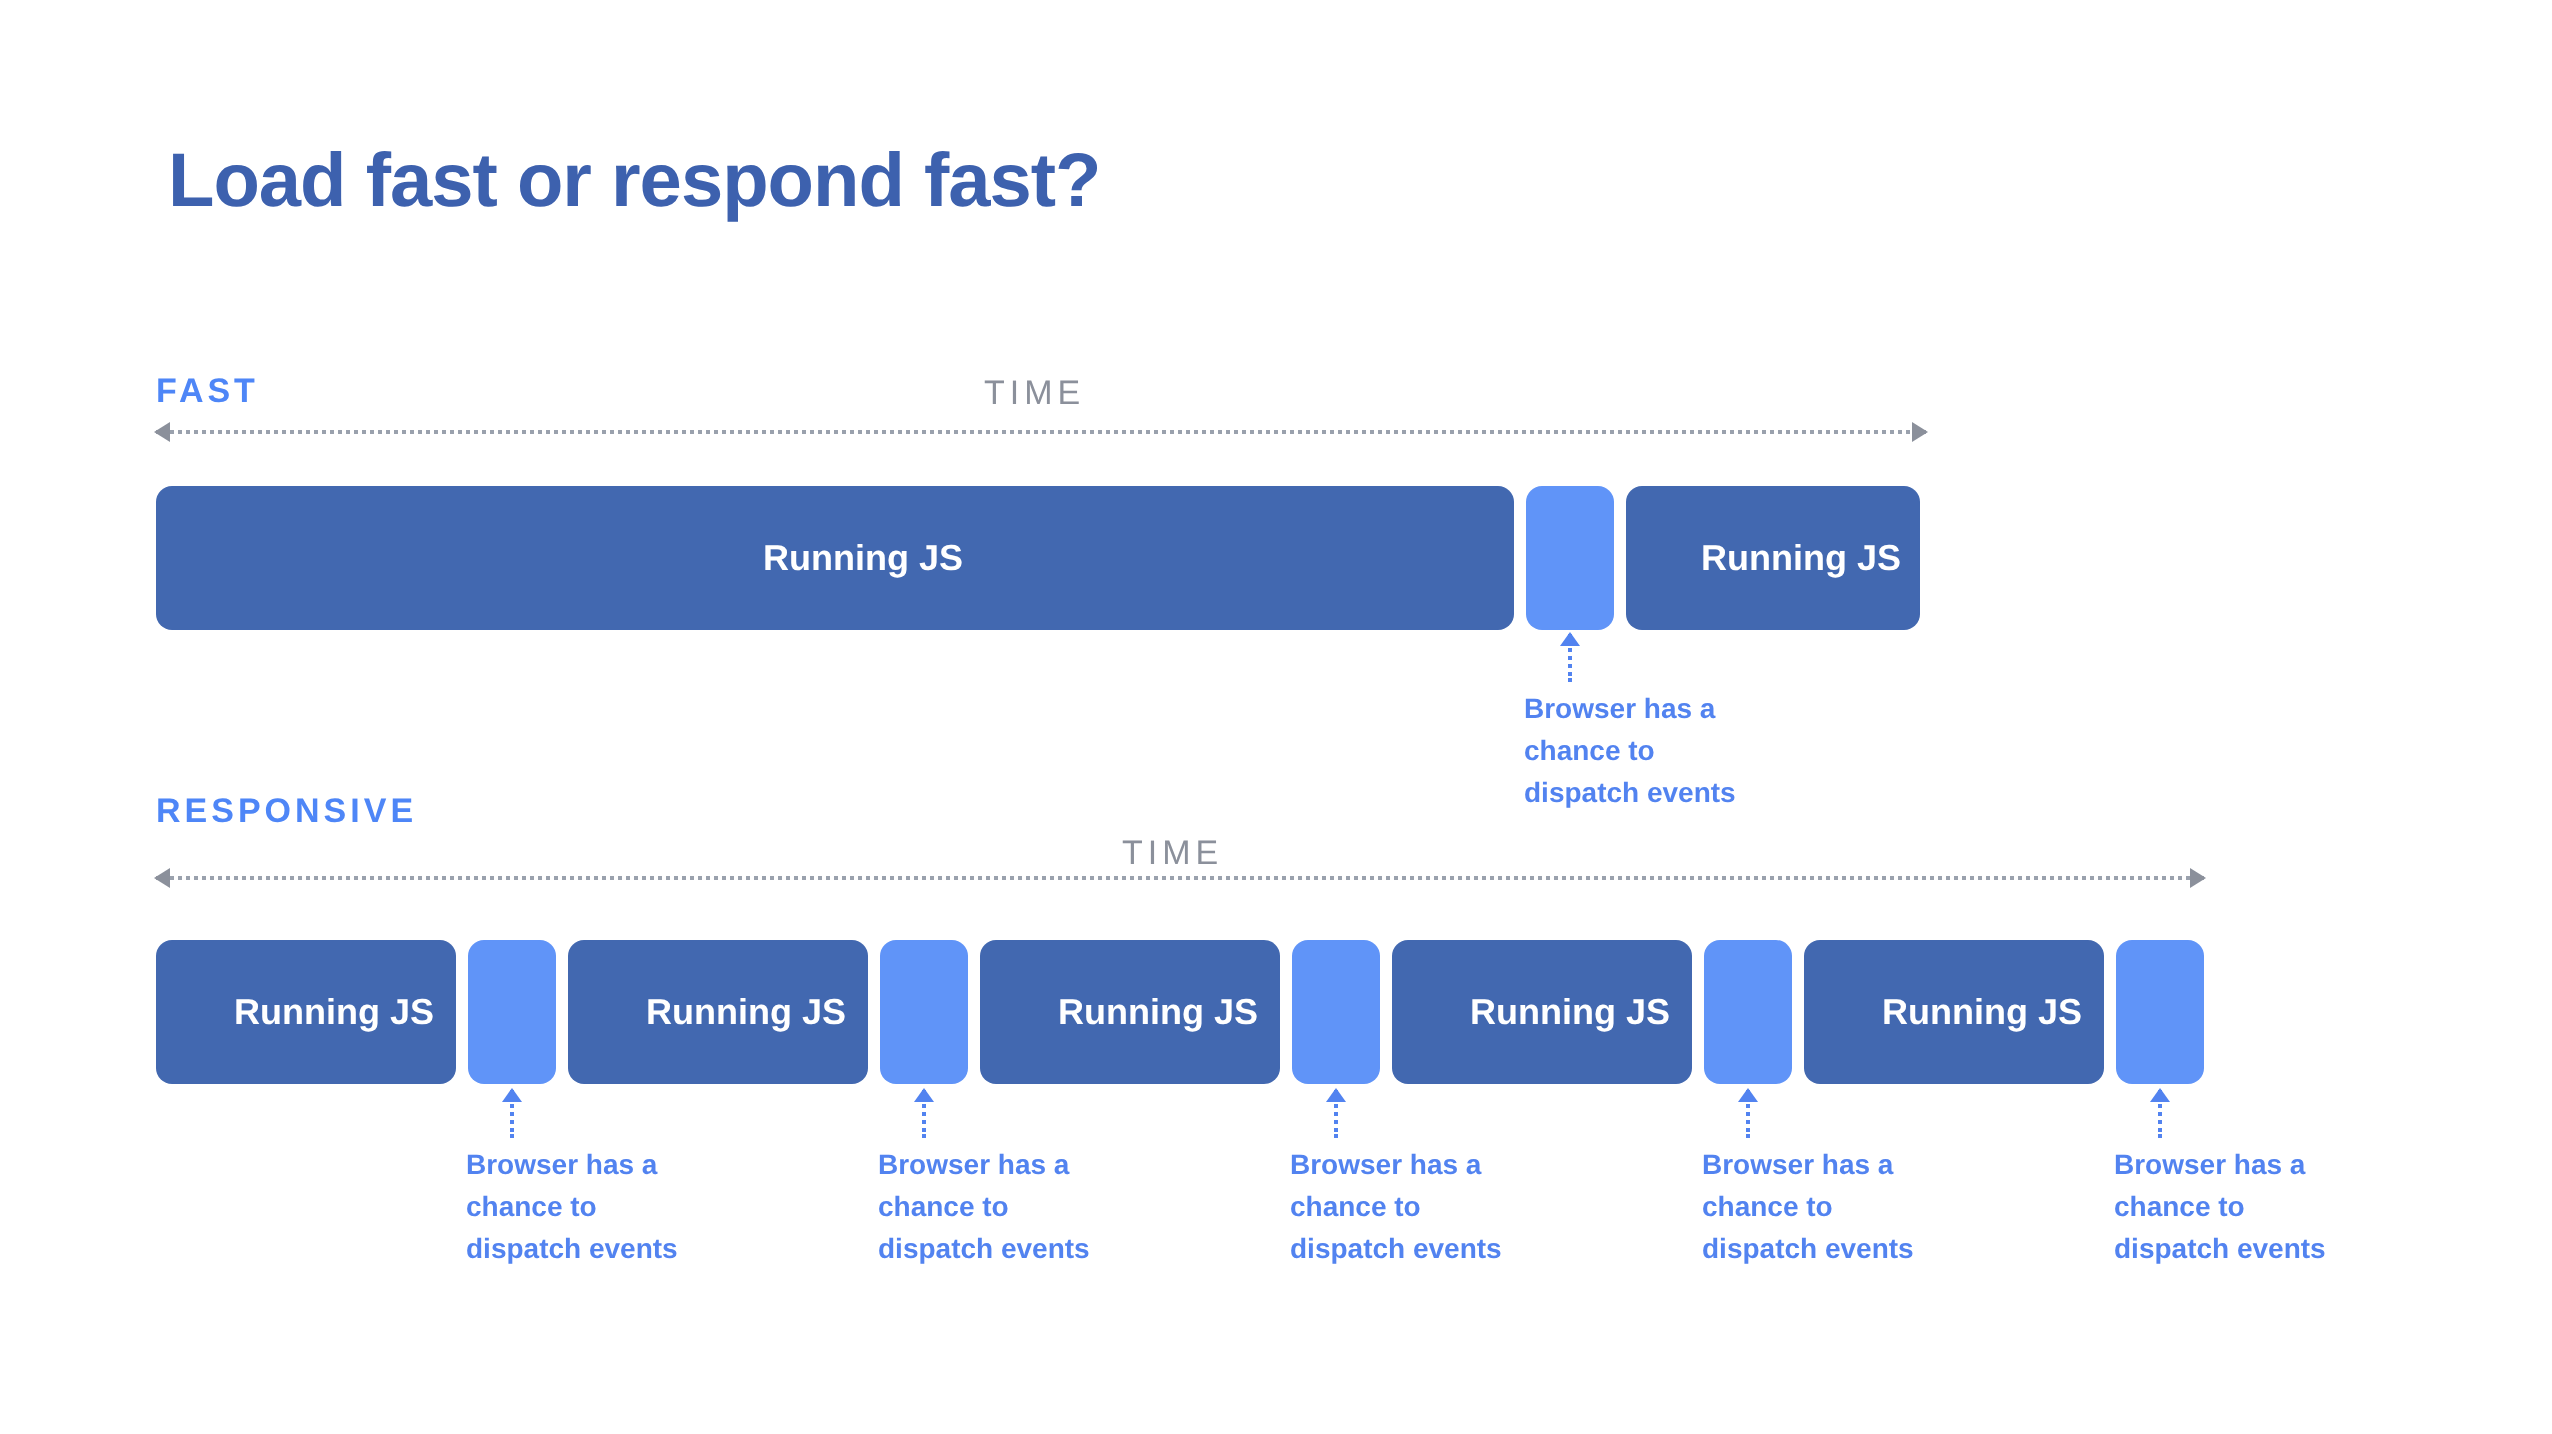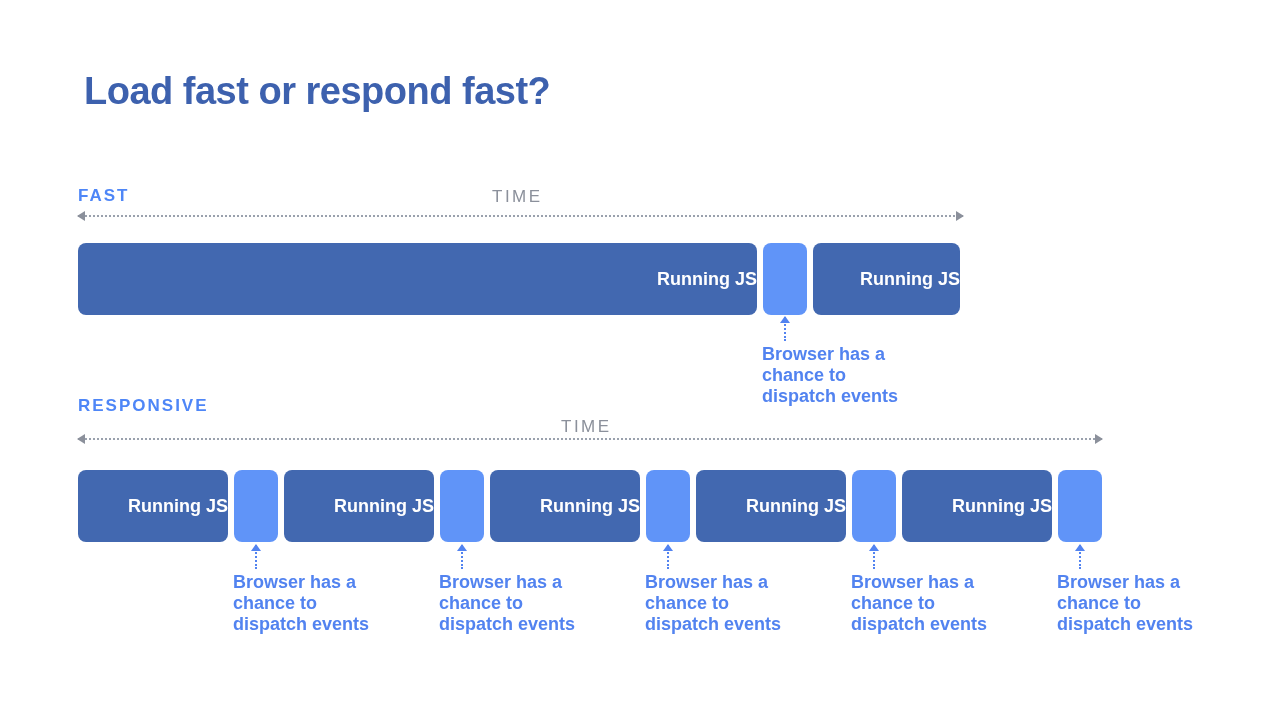--- a/index.html
+++ b/index.html
@@ -51,36 +51,36 @@
   .axis .arrowhead.right {
     right:-1px; top:-6px;
     border-top:5px solid transparent; border-bottom:5px solid transparent;
     border-left:8px solid var(--time_gray);
   }
   .block-row {
     position:absolute; display:flex; gap:6px; height:72px;
   }
   .block {
     height:72px; border-radius:8px;
-    display:flex; align-items:center; justify-content:flex-end;
+    display:flex; align-items:center; justify-content:center;
     flex:0 0 auto;
     padding-left:28px;
   }
   .block.dark { background:var(--dark_block); }
   .block.light { background:var(--light_block); }
   .block .block-label {
     color:var(--block_text); font-size:18px; font-weight:bold;
     white-space:nowrap;
   }
   .w679 { width:679px; } .w147 { width:147px; }
   .w150 { width:150px; } .w44 { width:44px; }
   .annot {
     position:absolute; width:172px;
     color:var(--annotation_blue);
-    font-size:18px; font-weight:bold; line-height:21px;
+    font-size:14px; font-weight:bold; line-height:21px;
   }
   .up-arrow {
     position:relative;
     width:2px; height:24px;
     margin:0 0 3px 22px;
     border-left:2px dotted var(--annotation_blue);
   }
   .up-arrow::before {
     content:""; position:absolute; top:-1px; left:-6px;
     width:0; height:0;

